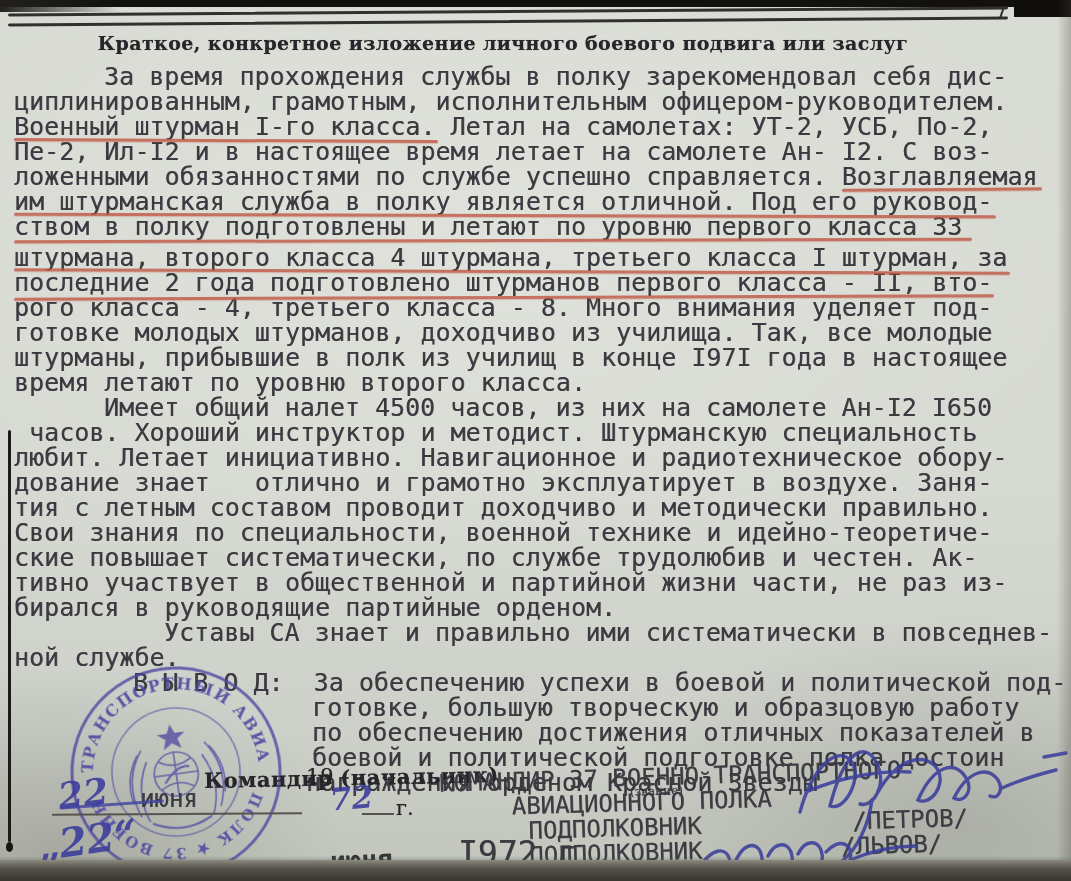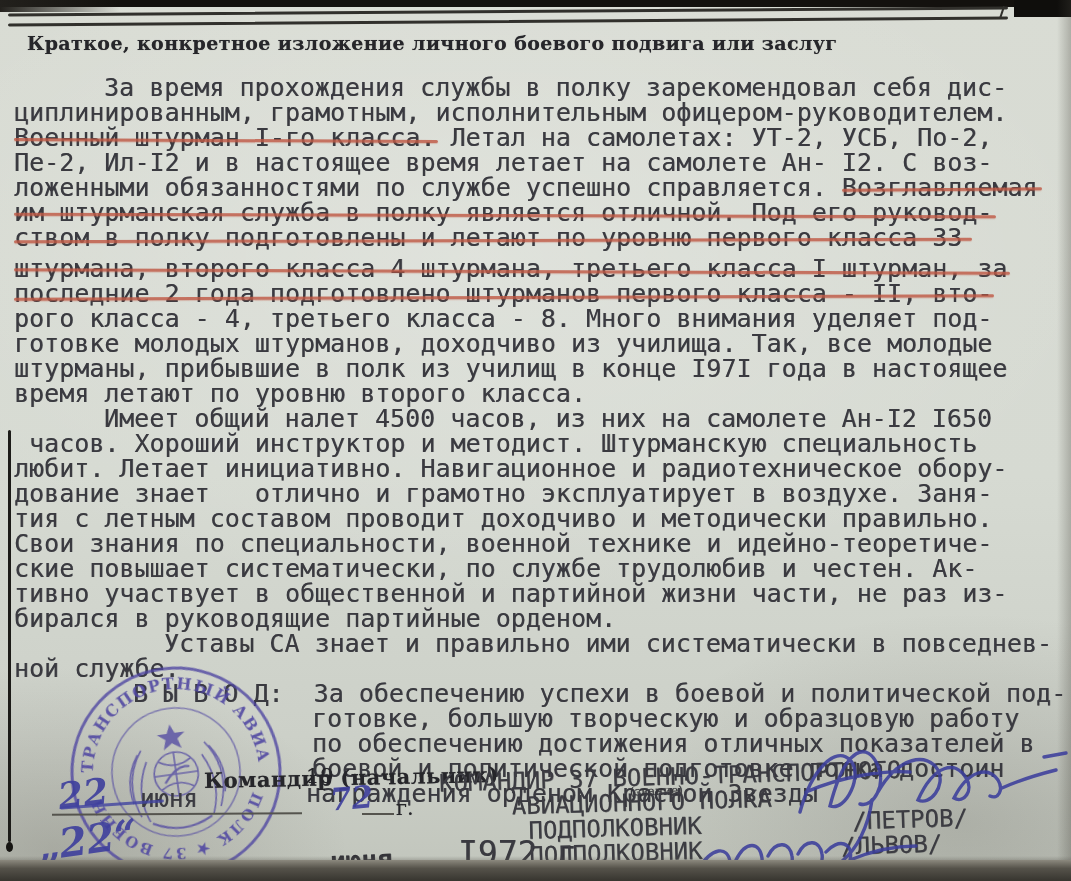--- a/index.html
+++ b/index.html
@@ -26,30 +26,30 @@
   .bottomband{position:absolute;left:0;top:860px;width:1071px;height:21px;
     background:linear-gradient(180deg,#8c897e 0%,#55524a 40%,#37352f 100%);}
   .bottomlip{position:absolute;left:0;top:856px;width:1071px;height:8px;
     background:linear-gradient(180deg,rgba(90,88,80,0),rgba(90,88,80,.55));}
   .rightshade{position:absolute;right:0;top:0;width:14px;height:866px;
     background:linear-gradient(270deg,rgba(70,68,60,.30),rgba(70,68,60,0));}
 
   
   .print{position:absolute;font-family:"DejaVu Serif",serif;color:#26262a;
          text-shadow:0 0 .7px rgba(30,30,35,.6);}
-  #title{left:27px;top:32px;width:1000px;font-size:19px;font-weight:bold;letter-spacing:.4px;}
+  #title{left:3px;top:32px;width:1000px;text-align:center;font-size:19px;font-weight:bold;letter-spacing:.4px;}
   #cmdr{left:204px;top:765px;font-size:21px;font-weight:bold;transform:rotate(-1.2deg);letter-spacing:.5px;}
   #zvanie{left:630px;top:784px;font-size:12px;color:#3a3a3e;transform:rotate(-1.5deg);}
   #p19{left:306px;top:764px;font-size:21px;letter-spacing:1px;}
   #pg{left:396px;top:796px;font-size:21px;}
   .formline{position:absolute;height:2px;background:#55544e;}
 
   
   #body{position:absolute;left:14px;top:64px;width:1050px;color:#3a3a40;
-        font-size:25px;line-height:25px;margin-top:11px;}
+        font-size:25px;line-height:25px;}
   #body .ln{white-space:pre;height:25px;text-shadow:.4px .4px .6px rgba(35,35,42,.55);}
   .i1{padding-left:90px;}   
   .i2{padding-left:150px;}  
   .i3{padding-left:119px;}  
   .i4{padding-left:298px;}  
   .i5{padding-left:292px;}  
   .g{margin-top:6px;}       
 
   
   .redul{position:absolute;height:3px;background:#c05a46;opacity:.82;border-radius:2px;

